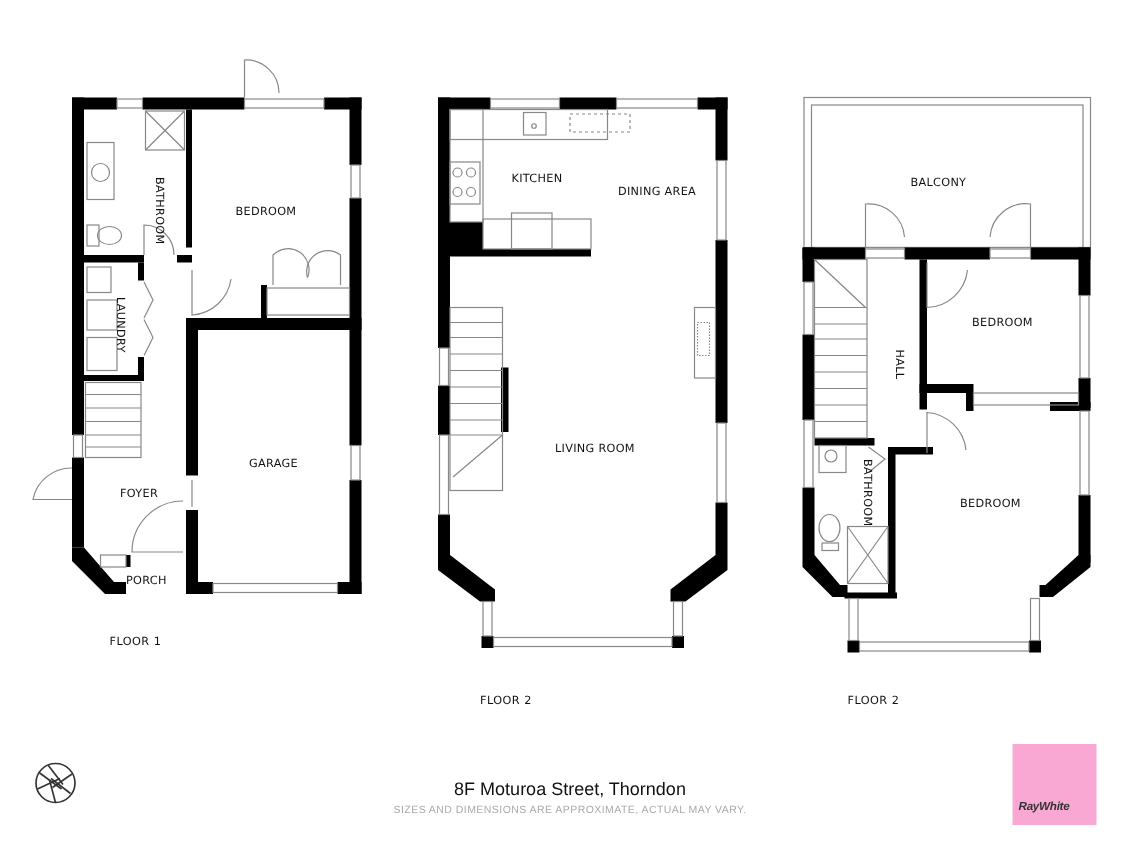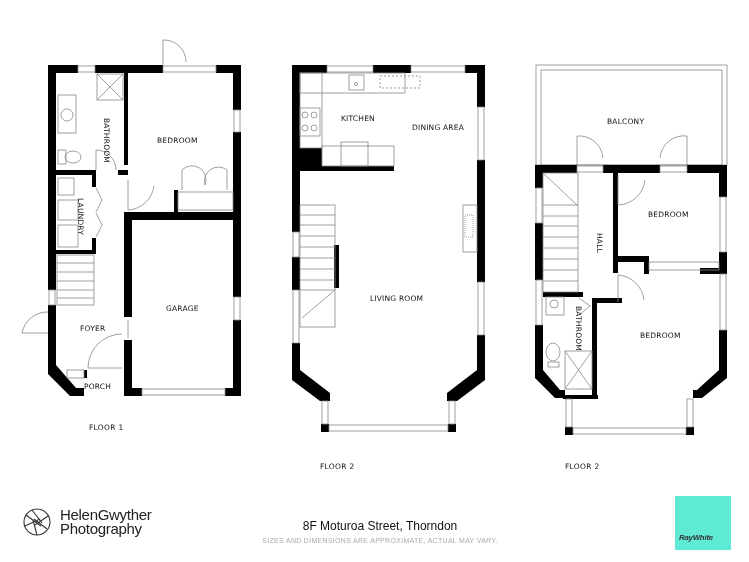--- a/index.html
+++ b/index.html
@@ -4,21 +4,21 @@
 <style>
   html, body { margin:0; padding:0; background:#ffffff; }
   body { width:749px; height:562px; position:relative; overflow:hidden; font-family:"Liberation Sans", sans-serif; }
   .plan { position:absolute; left:0; top:0; }
   .room-label { font-family:"DejaVu Sans", sans-serif; font-size:7.5px; fill:#111; letter-spacing:0.2px; }
   .floor-label { position:absolute; font-family:"DejaVu Sans", sans-serif; font-size:7.5px; color:#111; letter-spacing:0.3px; }
   .brand { position:absolute; left:22px; top:507px; display:flex; align-items:center; gap:8px; }
   .brand-text { font-family:"Liberation Sans", sans-serif; font-size:15px; line-height:14px; color:#222; letter-spacing:-0.3px; }
   .address { position:absolute; left:230px; top:519px; width:300px; text-align:center; font-size:12px; color:#111; }
   .disclaimer { position:absolute; left:230px; top:537px; width:300px; text-align:center; font-size:7px; color:#aaa; letter-spacing:0.3px; }
-  .raywhite { position:absolute; left:675px; top:496px; width:56px; height:54px; background:#5eead4; }
+  .raywhite { position:absolute; left:675px; top:496px; width:56px; height:54px; background:#f9a8d4; }
   .raywhite span { position:absolute; left:4px; bottom:8px; font-size:7.8px; font-weight:bold; font-style:italic; color:#333; letter-spacing:-0.2px; }
 </style>
 </head>
 <body>
 
 <svg class="plan" width="749" height="562" viewBox="0 0 749 562" xmlns="http://www.w3.org/2000/svg">
 
   <g fill="#000" stroke="none">
 
     <rect x="48" y="65" width="8" height="225"></rect>
@@ -240,40 +240,36 @@
       <line x1="592" y1="351" x2="565" y2="389"></line>
     <polyline points="579,298 590,306 579,315"></polyline>
   </g>
   <text class="room-label" x="607" y="124">BALCONY</text>
   <text class="room-label" x="648" y="217">BEDROOM</text>
   <text class="room-label" x="597" y="233" transform="rotate(90 597 233)">HALL</text>
   <text class="room-label" x="576" y="306" transform="rotate(90 576 306)">BATHROOM</text>
   <text class="room-label" x="640" y="338">BEDROOM</text>
 </svg>
 
-<div class="floor-label" style="left:89px; top:423px;">FLOOR 1</div>
+<div class="floor-label" style="left:73px; top:423px;">FLOOR 1</div>
 <div class="floor-label" style="left:320px; top:462px;">FLOOR 2</div>
 <div class="floor-label" style="left:565px; top:462px;">FLOOR 2</div>
 
 <div class="brand">
   <svg width="30" height="30" viewBox="0 0 30 30">
     <g fill="none" stroke="#333" stroke-width="1.1">
       <circle cx="15" cy="15" r="13"></circle>
       <line x1="10" y1="3" x2="20" y2="16"></line>
       <line x1="26" y1="9" x2="13" y2="18"></line>
       <line x1="25" y1="22" x2="12" y2="12"></line>
       <line x1="15" y1="28" x2="11" y2="13"></line>
       <line x1="3" y1="19" x2="18" y2="12"></line>
       <line x1="4" y1="8" x2="19" y2="19"></line>
     </g>
   </svg>
-  <div class="brand-text">
-    <div>HelenGwyther</div>
-    <div>Photography</div>
-  </div>
 </div>
 
 <div class="address">8F Moturoa Street, Thorndon</div>
 <div class="disclaimer">SIZES AND DIMENSIONS ARE APPROXIMATE, ACTUAL MAY VARY.</div>
 
 <div class="raywhite">
   <span>RayWhite</span>
 </div>
 
 </body></html>

